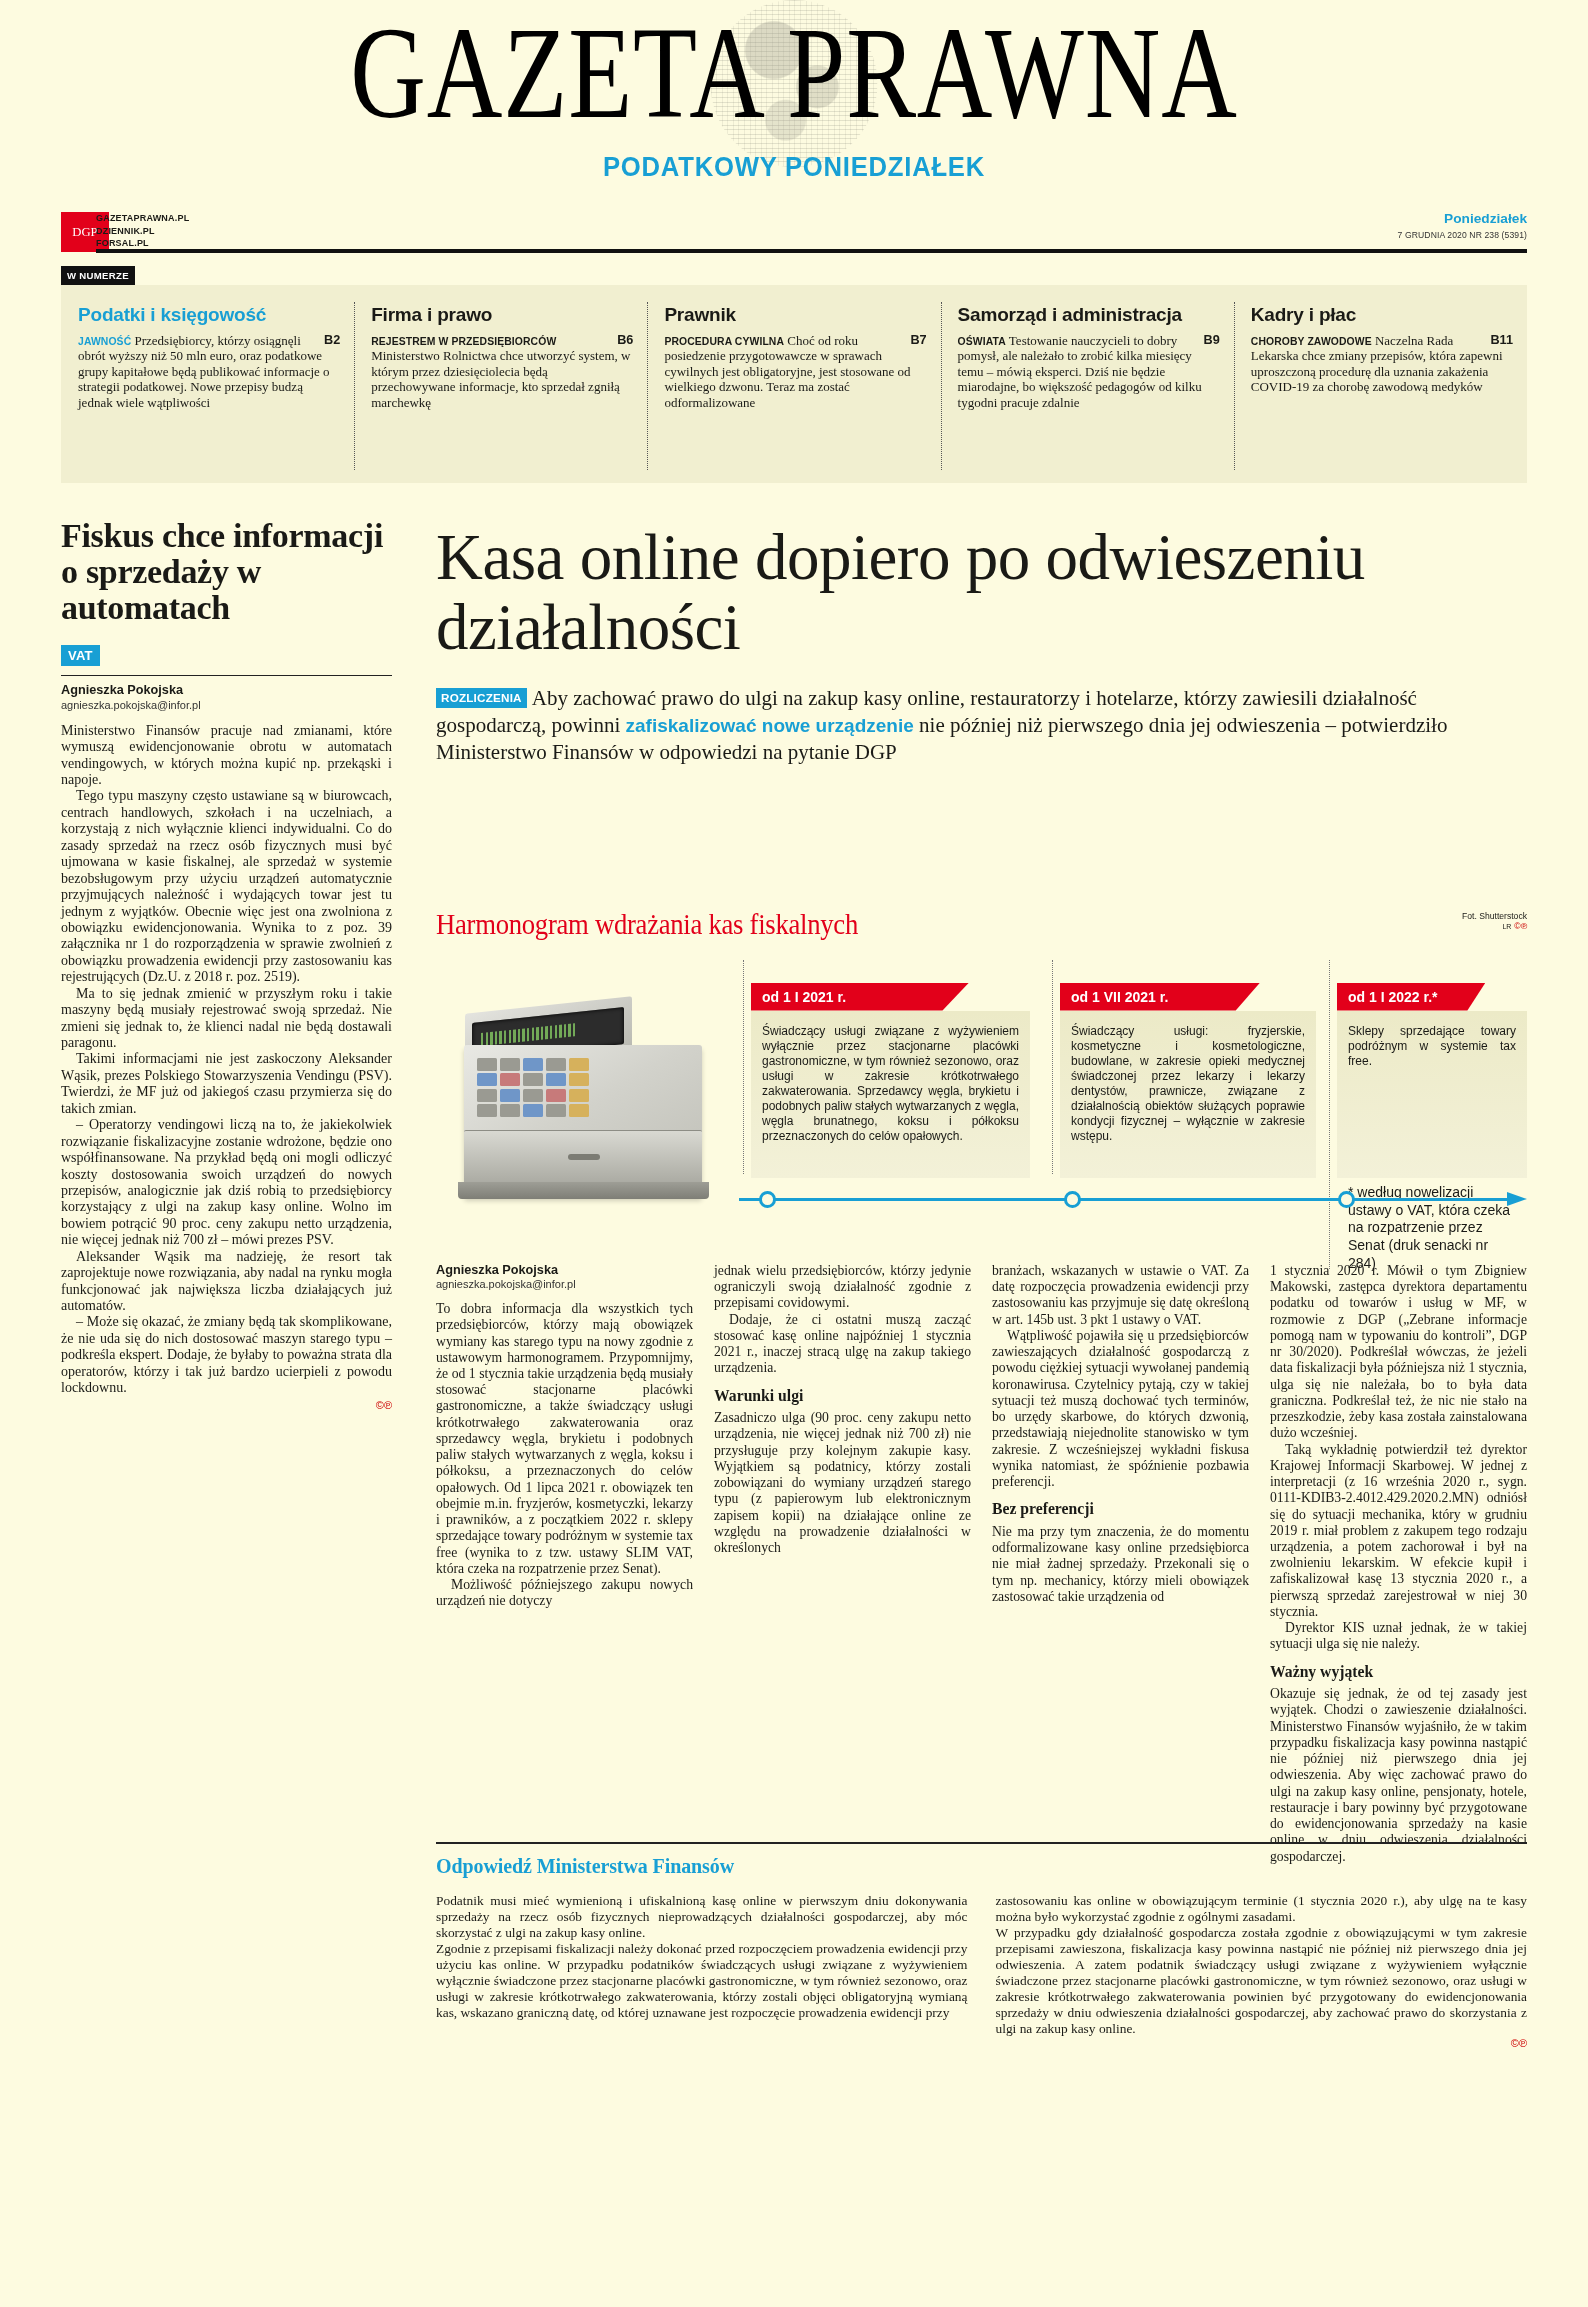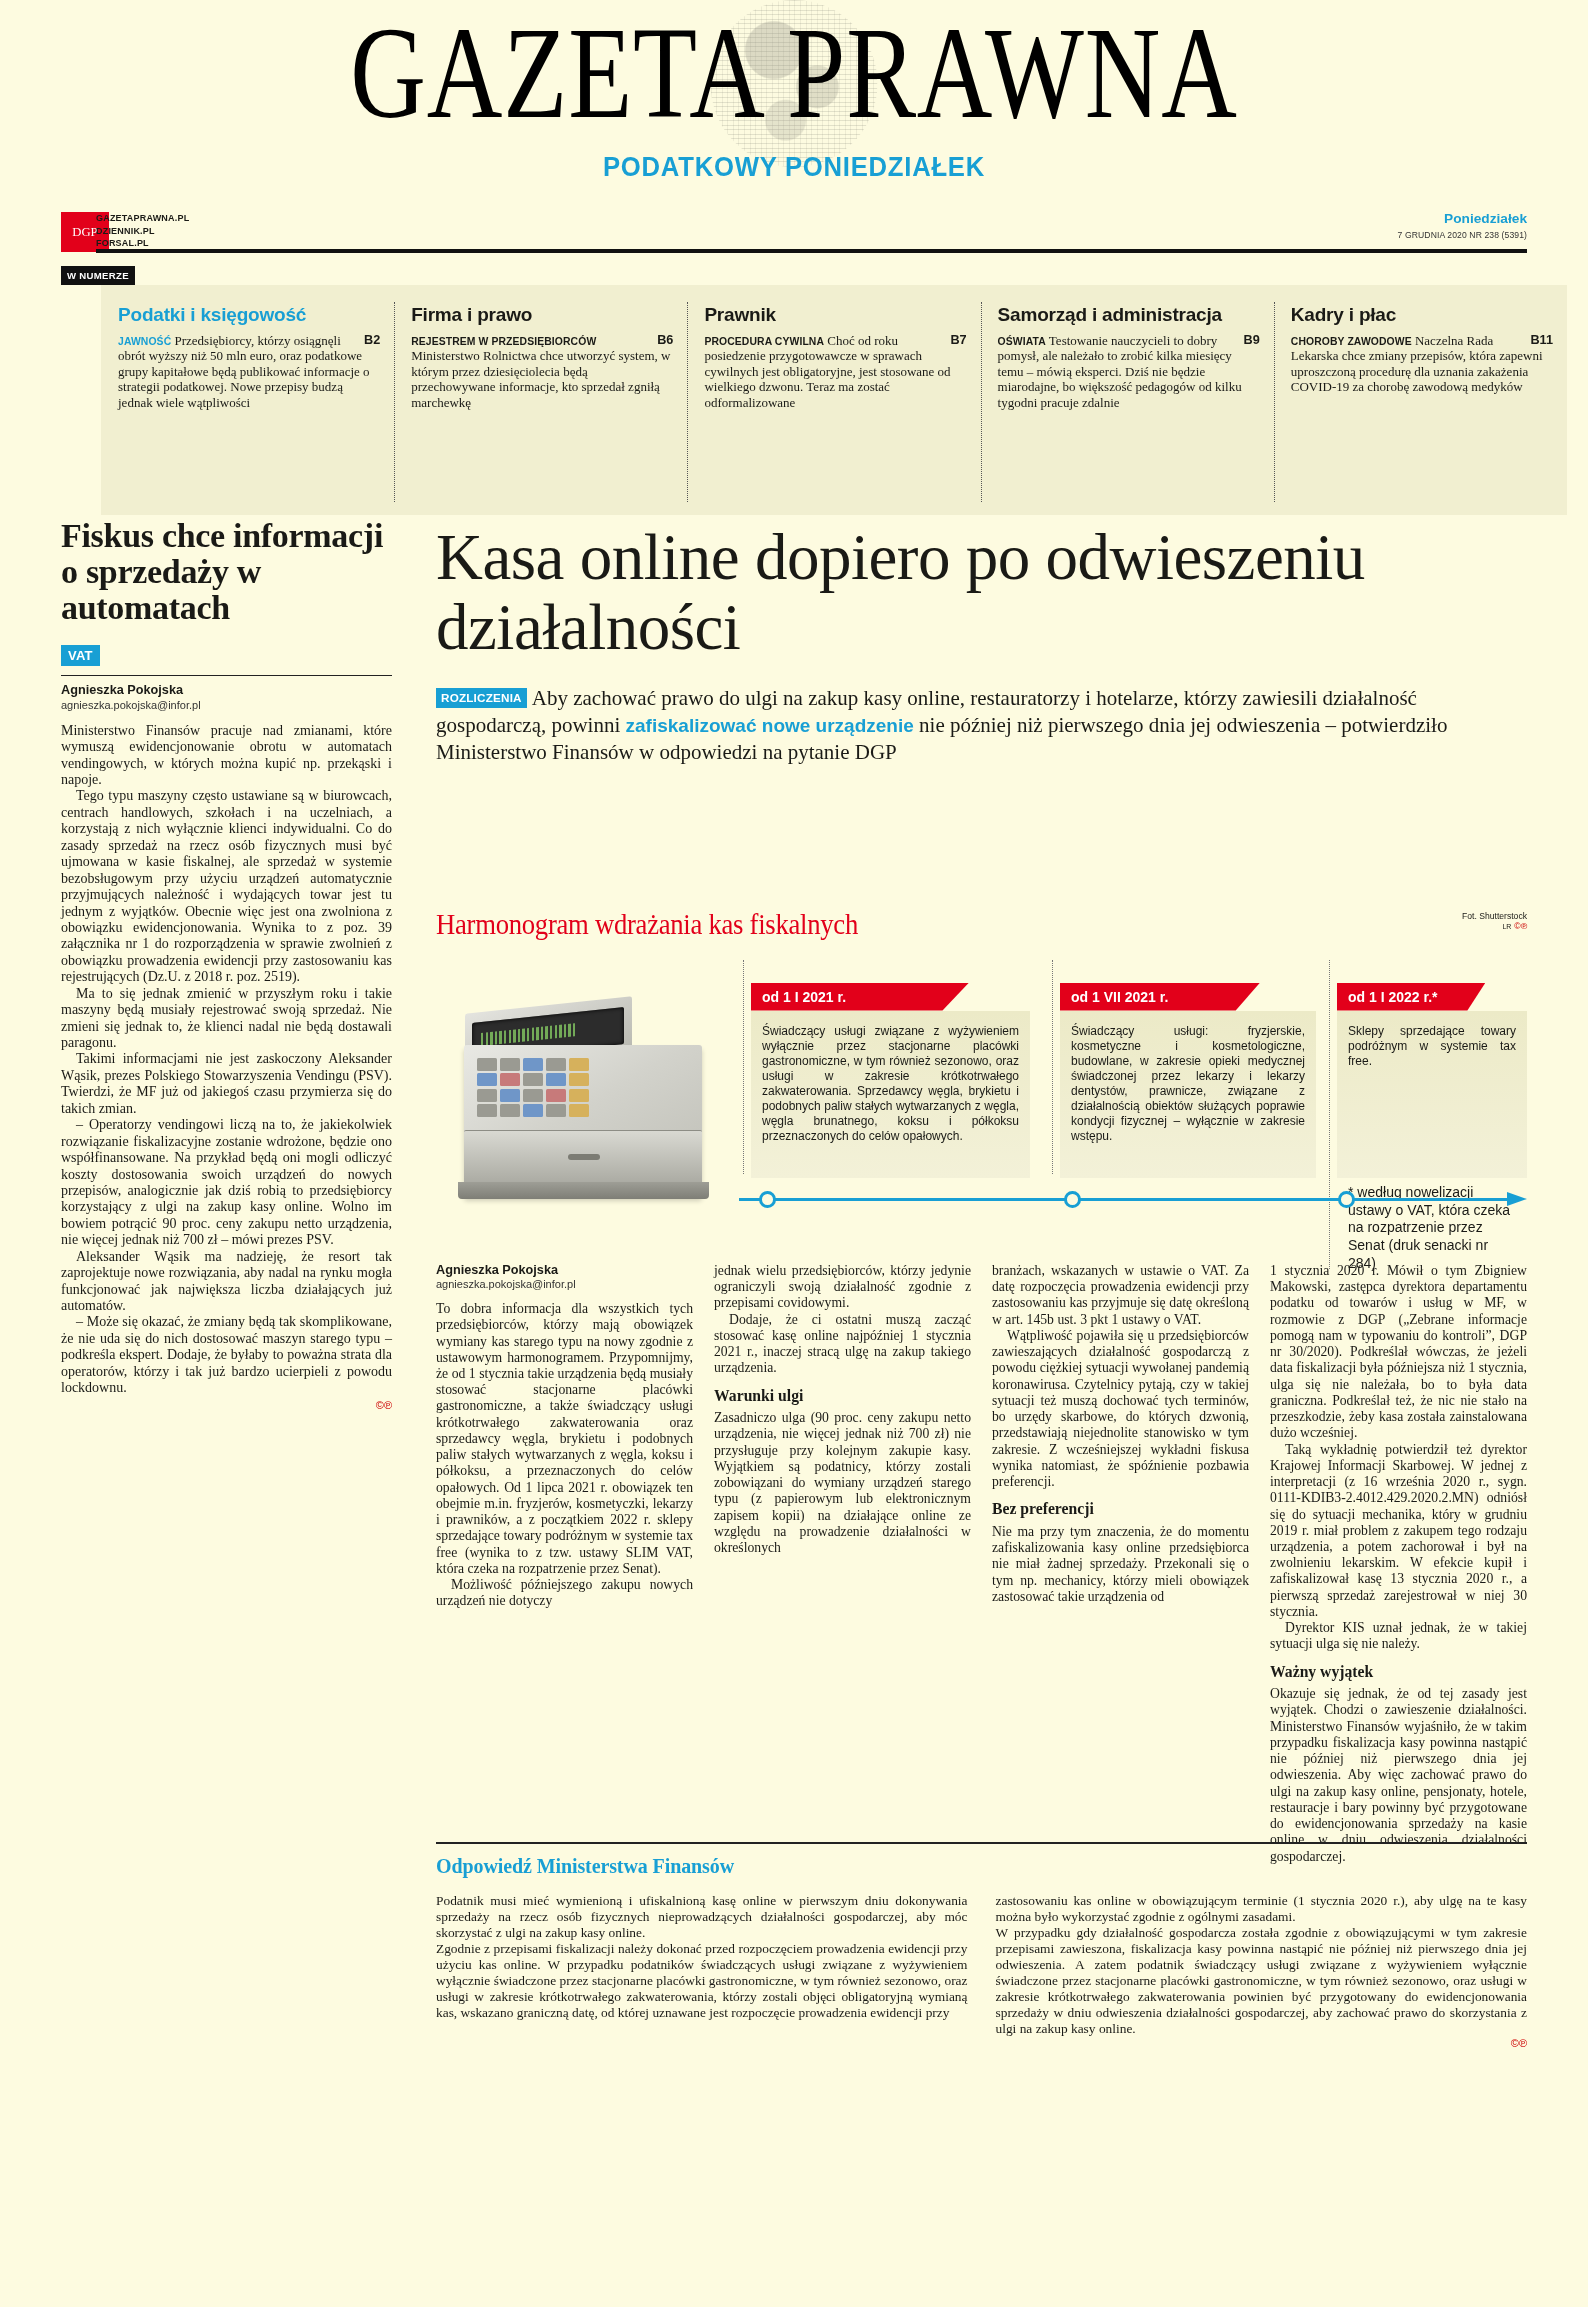--- a/index.html
+++ b/index.html
@@ -74,23 +74,22 @@
 
   
   .wn-tag {
     position: absolute; left: 61px; top: 266px;
     background: #111; color: #fff;
     font-family: "Liberation Sans", sans-serif; font-weight: 700;
     font-size: 9.6px; letter-spacing: 0.3px;
     padding: 3.6px 6px 4px;
   }
   .wn-box {
-    position: absolute; left: 61px; top: 285px; width: 1466px; height: 230px;
+    position: absolute; left: 61px; top: 285px; width: 1466px; height: 198px;
     background: #f1efd0;
-    margin-left: 40px;
   }
   .wn-grid {
     position: absolute; left: 0; top: 0; width: 100%; height: 100%;
     display: grid; grid-template-columns: repeat(5, 1fr);
   }
   .wn-col { position: relative; padding: 20px 14px 0 17px; }
   .wn-col + .wn-col::before {
     content: ""; position: absolute; left: 0; top: 17px; bottom: 13px;
     border-left: 1.5px dotted #555;
   }
@@ -475,21 +474,21 @@
       <p class="noind">jednak wielu przedsiębiorców, którzy jedynie ograniczyli swoją działalność zgodnie z przepisami covidowymi.</p>
       <p>Dodaje, że ci ostatni muszą zacząć stosować kasę online najpóźniej 1 stycznia 2021 r., inaczej stracą ulgę na zakup takiego urządzenia.</p>
       <div class="sub">Warunki ulgi</div>
       <p class="noind">Zasadniczo ulga (90 proc. ceny zakupu netto urządzenia, nie więcej jednak niż 700 zł) nie przysługuje przy kolejnym zakupie kasy. Wyjątkiem są podatnicy, którzy zostali zobowiązani do wymiany urządzeń starego typu (z papierowym lub elektronicznym zapisem kopii) na działające online ze względu na prowadzenie działalności w określonych</p>
     </div>
 
     <div class="col">
       <p class="noind">branżach, wskazanych w ustawie o VAT. Za datę rozpoczęcia prowadzenia ewidencji przy zastosowaniu kas przyjmuje się datę określoną w art. 145b ust. 3 pkt 1 ustawy o VAT.</p>
       <p>Wątpliwość pojawiła się u przedsiębiorców zawieszających działalność gospodarczą z powodu ciężkiej sytuacji wywołanej pandemią koronawirusa. Czytelnicy pytają, czy w takiej sytuacji też muszą dochować tych terminów, bo urzędy skarbowe, do których dzwonią, przedstawiają niejednolite stanowisko w tym zakresie. Z wcześniejszej wykładni fiskusa wynika natomiast, że spóźnienie pozbawia preferencji.</p>
       <div class="sub">Bez preferencji</div>
-      <p class="noind">Nie ma przy tym znaczenia, że do momentu zafiskalizowania kasy online przedsiębiorca nie miał żadnej sprzedaży. Przekonali się o tym np. mechanicy, którzy mieli obowiązek zastosować takie urządzenia od</p>
+      <p class="noind">Nie ma przy tym znaczenia, że do momentu odformalizowane kasy online przedsiębiorca nie miał żadnej sprzedaży. Przekonali się o tym np. mechanicy, którzy mieli obowiązek zastosować takie urządzenia od</p>
     </div>
 
     <div class="col">
       <p class="noind">1 stycznia 2020 r. Mówił o tym Zbigniew Makowski, zastępca dyrektora departamentu podatku od towarów i usług w MF, w rozmowie z DGP („Zebrane informacje pomogą nam w typowaniu do kontroli”, DGP nr 30/2020). Podkreślał wówczas, że jeżeli data fiskalizacji była późniejsza niż 1 stycznia, ulga się nie należała, bo to była data graniczna. Podkreślał też, że nic nie stało na przeszkodzie, żeby kasa została zainstalowana dużo wcześniej.</p>
       <p>Taką wykładnię potwierdził też dyrektor Krajowej Informacji Skarbowej. W jednej z interpretacji (z 16 września 2020 r., sygn. 0111-KDIB3-2.4012.429.2020.2.MN) odniósł się do sytuacji mechanika, który w grudniu 2019 r. miał problem z zakupem tego rodzaju urządzenia, a potem zachorował i był na zwolnieniu lekarskim. W efekcie kupił i zafiskalizował kasę 13 stycznia 2020 r., a pierwszą sprzedaż zarejestrował w niej 30 stycznia.</p>
       <p>Dyrektor KIS uznał jednak, że w takiej sytuacji ulga się nie należy.</p>
       <div class="sub">Ważny wyjątek</div>
       <p class="noind">Okazuje się jednak, że od tej zasady jest wyjątek. Chodzi o zawieszenie działalności. Ministerstwo Finansów wyjaśniło, że w takim przypadku fiskalizacja kasy powinna nastąpić nie później niż pierwszego dnia jej odwieszenia. Aby więc zachować prawo do ulgi na zakup kasy online, pensjonaty, hotele, restauracje i bary powinny być przygotowane do ewidencjonowania sprzedaży na kasie online w dniu odwieszenia działalności gospodarczej.</p>
     </div>
 

